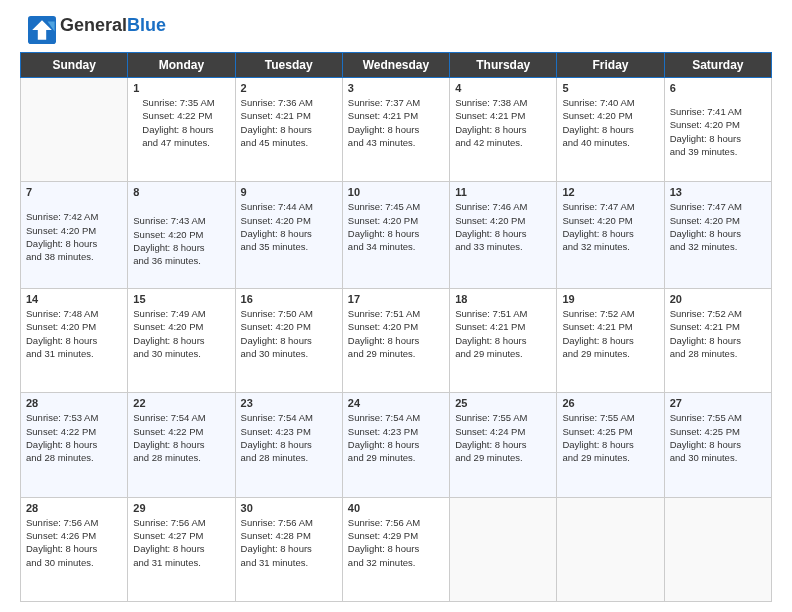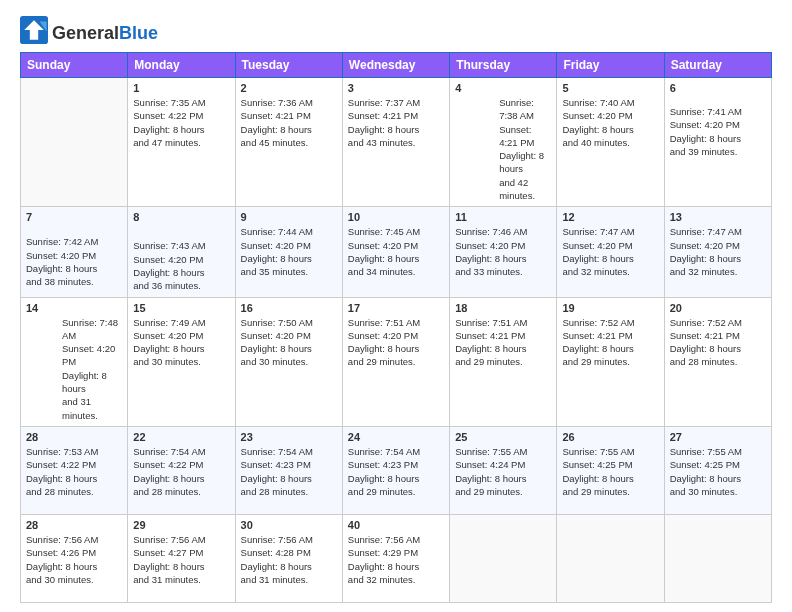--- a/index.html
+++ b/index.html
@@ -18,21 +18,22 @@
       flex-direction: column;
     }
     .header {
       display: flex;
       align-items: flex-start;
       justify-content: space-between;
       margin-bottom: 8px;
     }
     .logo {
       display: flex;
-      align-items: flex-end;
+      align-items: flex-start;
+      margin-left: 8px;
     }
     .logo-text {
       font-size: 18px;
       font-weight: bold;
       color: #333;
       line-height: 1.1;
     }
     .logo-blue { color: #1a6fc4; }
     .logo-icon {
       width: 28px;
@@ -51,25 +52,25 @@
       font-size: 14px;
       color: #555;
     }
     .calendar-table {
       width: 100%;
       border-collapse: collapse;
       flex: 1;
       table-layout: fixed;
     }
     .calendar-table thead tr th {
-      background-color: #8b5cf6;
+      background-color: #404040;
       color: #fff;
       font-size: 12px;
       font-weight: bold;
-      text-align: left;
+      text-align: center;
       padding: 5px 6px;
       border: 1px solid #1a6fc4;
     }
     .calendar-table tbody tr td {
       border: 1px solid #ccc;
       vertical-align: top;
       padding: 4px 5px;
       font-size: 10px;
       color: #333;
       background: #fff;
@@ -123,42 +124,42 @@
           <th>Thursday</th>
           <th>Friday</th>
           <th>Saturday</th>
         </tr>
     </thead>
     <tbody id="calendar-body">
     <tr>
           <td class="empty-cell"></td>
           <td>
             <div class="day-number">1</div>
-            <div class="day-info" style="white-space: pre-line;">Sunrise: 7:35 AM
+            <div class="day-info" style="white-space: pre-line; margin-left: 9px;">Sunrise: 7:35 AM
 Sunset: 4:22 PM
 Daylight: 8 hours
 and 47 minutes.</div>
           </td>
           <td>
             <div class="day-number">2</div>
             <div class="day-info" style="white-space: pre-line;">Sunrise: 7:36 AM
 Sunset: 4:21 PM
 Daylight: 8 hours
 and 45 minutes.</div>
           </td>
           <td>
             <div class="day-number">3</div>
             <div class="day-info" style="white-space: pre-line;">Sunrise: 7:37 AM
 Sunset: 4:21 PM
 Daylight: 8 hours
 and 43 minutes.</div>
           </td>
           <td>
             <div class="day-number">4</div>
-            <div class="day-info" style="white-space: pre-line; margin-left: 44px;">Sunrise: 7:38 AM
+            <div class="day-info" style="white-space: pre-line;">Sunrise: 7:38 AM
 Sunset: 4:21 PM
 Daylight: 8 hours
 and 42 minutes.</div>
           </td>
           <td>
             <div class="day-number">5</div>
             <div class="day-info" style="white-space: pre-line;">Sunrise: 7:40 AM
 Sunset: 4:20 PM
 Daylight: 8 hours
 and 40 minutes.</div>
@@ -218,21 +219,21 @@
             <div class="day-number">13</div>
             <div class="day-info" style="white-space: pre-line;">Sunrise: 7:47 AM
 Sunset: 4:20 PM
 Daylight: 8 hours
 and 32 minutes.</div>
           </td>
         </tr>
         <tr>
           <td>
             <div class="day-number">14</div>
-            <div class="day-info" style="white-space: pre-line; margin-left: 36px;">Sunrise: 7:48 AM
+            <div class="day-info" style="white-space: pre-line;">Sunrise: 7:48 AM
 Sunset: 4:20 PM
 Daylight: 8 hours
 and 31 minutes.</div>
           </td>
           <td>
             <div class="day-number">15</div>
             <div class="day-info" style="white-space: pre-line;">Sunrise: 7:49 AM
 Sunset: 4:20 PM
 Daylight: 8 hours
 and 30 minutes.</div>

